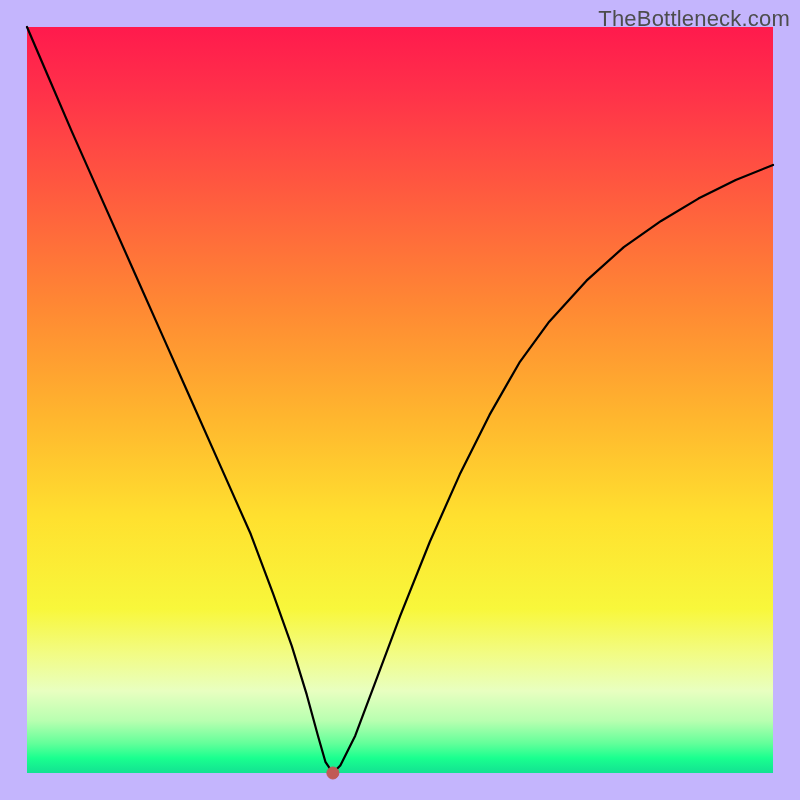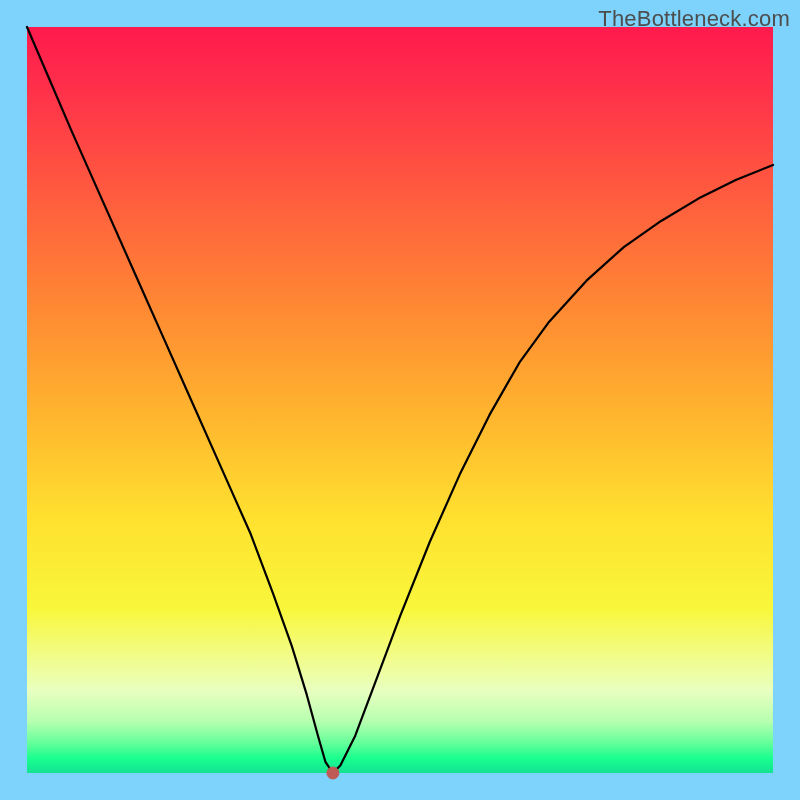--- a/index.html
+++ b/index.html
@@ -8,21 +8,21 @@
     width: 800px;
     height: 800px;
     overflow: hidden;
     background: #000;
     font-family: Arial, Helvetica, sans-serif;
   }
   .frame {
     position: relative;
     width: 800px;
     height: 800px;
-    background: #7dd3fc;
+    background: #c4b5fd;
     text-align: right;
   }
   .plot-area {
     position: absolute;
     left: 27px;
     top: 27px;
     width: 746px;
     height: 746px;
     
     background: linear-gradient(to bottom,

